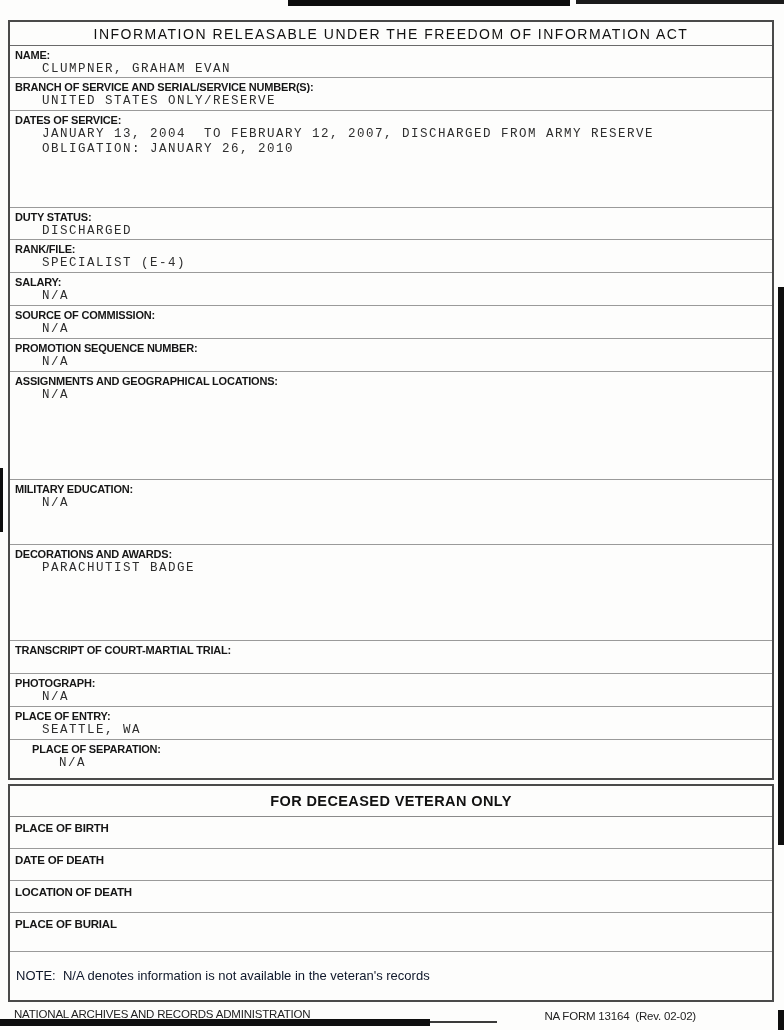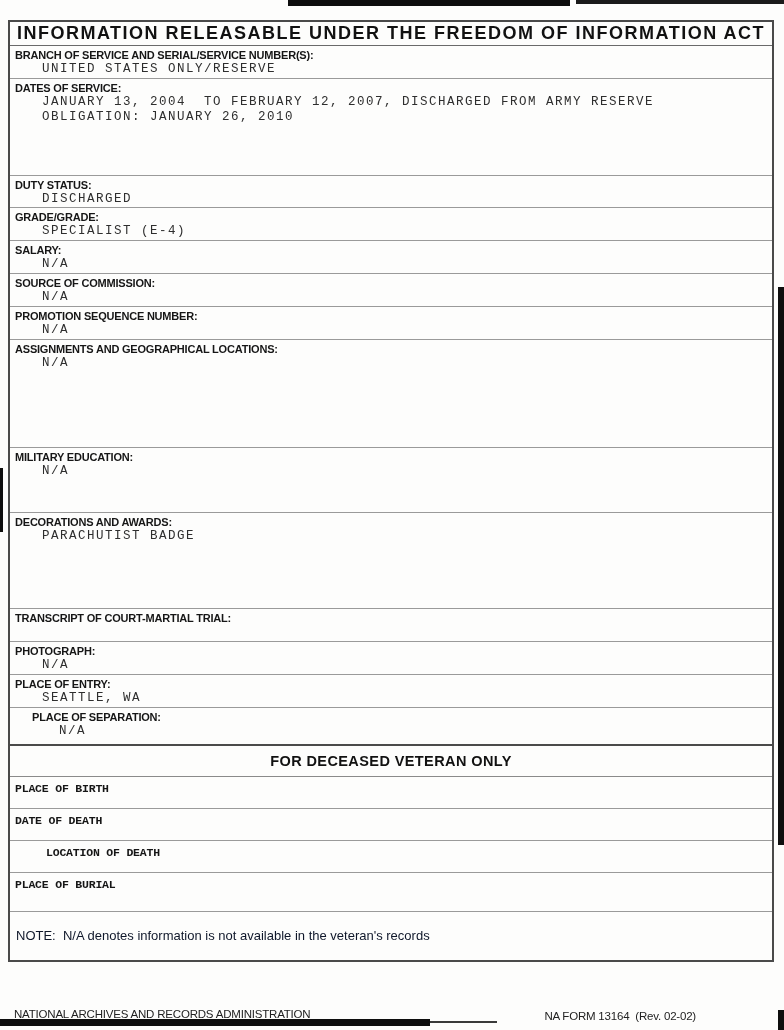--- a/index.html
+++ b/index.html
@@ -26,56 +26,55 @@
     box-sizing:border-box;
     overflow:hidden;
   }
   .row:last-child{border-bottom:none;}
   .title-row{
     height:24px;
     display:flex;align-items:center;justify-content:center;
     border-bottom:1px solid #6a6a6a;
   }
   .form-title{
-    font-weight:bold;font-size:18px;letter-spacing:1.5px;
+    font-weight:normal;font-size:14px;letter-spacing:1.5px;
     color:#111;white-space:nowrap;
   }
   .lbl{
     display:block;
     padding:3px 0 0 5px;
     font-weight:bold;font-size:11px;letter-spacing:-0.2px;
     color:#161616;white-space:pre;
   }
   .val{
     display:block;
     padding:1px 0 0 32px;
     font-family:"Liberation Mono","DejaVu Sans Mono",monospace;
     font-size:12.5px;letter-spacing:1.5px;
     color:#2e2e2e;white-space:pre;
   }
   
   .deceased-box{
-    position:absolute;left:8px;top:744px;width:766px;height:218px;
+    position:absolute;left:8px;top:784px;width:766px;height:218px;
     border:2px solid #4a4a4a;
     background:#fdfdfc;
     box-sizing:border-box;
   }
   .deceased-header{
     height:31px;
     display:flex;align-items:center;justify-content:center;
     border-bottom:1px solid #8a8a8a;
     box-sizing:border-box;
   }
   .deceased-title{
     font-weight:bold;font-size:14.5px;letter-spacing:0.4px;color:#111;
   }
   .d-row{
     border-bottom:1px solid #9a9a9a;
     box-sizing:border-box;
-    font-family:Liberation Mono, monospace;
   }
   .d-lbl{
     display:block;
     padding:5px 0 0 5px;
     font-weight:bold;font-size:11.5px;letter-spacing:-0.2px;color:#161616;
   }
   .note-area{
     box-sizing:border-box;
     padding:14px 0 0 6px;
   }
@@ -107,39 +106,43 @@
   <div class="artifact" style="left:0;top:1019px;width:430px;height:7px;"></div>
   <div class="artifact" style="left:430px;top:1021px;width:67px;height:2px;background:#3a3a3a;"></div>
   <div class="artifact" style="left:778px;top:1010px;width:6px;height:20px;"></div>
 
   <div class="form-box">
 
     <div class="row title-row">
       <span class="form-title">INFORMATION RELEASABLE UNDER THE FREEDOM OF INFORMATION ACT</span>
     </div>
 
+    <div class="row" style="height:32px;">
+      <span class="lbl">NAME:</span>
+      <span class="val">CLUMPNER, GRAHAM EVAN</span>
+    </div>
 
     <div class="row" style="height:33px;">
       <span class="lbl">BRANCH OF SERVICE AND SERIAL/SERVICE NUMBER(S):</span>
       <span class="val">UNITED STATES ONLY/RESERVE</span>
     </div>
 
     <div class="row" style="height:97px;">
       <span class="lbl">DATES OF SERVICE:</span>
       <span class="val">JANUARY 13, 2004  TO FEBRUARY 12, 2007, DISCHARGED FROM ARMY RESERVE</span>
       <span class="val">OBLIGATION: JANUARY 26, 2010</span>
     </div>
 
     <div class="row" style="height:32px;">
       <span class="lbl">DUTY STATUS:</span>
       <span class="val">DISCHARGED</span>
     </div>
 
     <div class="row" style="height:33px;">
-      <span class="lbl">GRADE/GRADE:</span>
+      <span class="lbl">RANK/FILE:</span>
       <span class="val">SPECIALIST (E-4)</span>
     </div>
 
     <div class="row" style="height:33px;">
       <span class="lbl">SALARY:</span>
       <span class="val">N/A</span>
     </div>
 
     <div class="row" style="height:33px;">
       <span class="lbl">SOURCE OF COMMISSION:</span>
@@ -194,21 +197,21 @@
     </div>
 
     <div class="d-row" style="height:32px;">
       <span class="d-lbl">PLACE OF BIRTH</span>
     </div>
 
     <div class="d-row" style="height:32px;">
       <span class="d-lbl">DATE OF DEATH</span>
     </div>
 
-    <div class="d-row" style="height:32px;padding-left:31px;">
+    <div class="d-row" style="height:32px;">
       <span class="d-lbl">LOCATION OF DEATH</span>
     </div>
 
     <div class="d-row" style="height:39px;">
       <span class="d-lbl">PLACE OF BURIAL</span>
     </div>
 
     <div class="note-area">
       <span class="note-text">NOTE:  N/A denotes information is not available in the veteran's records</span>
     </div>

